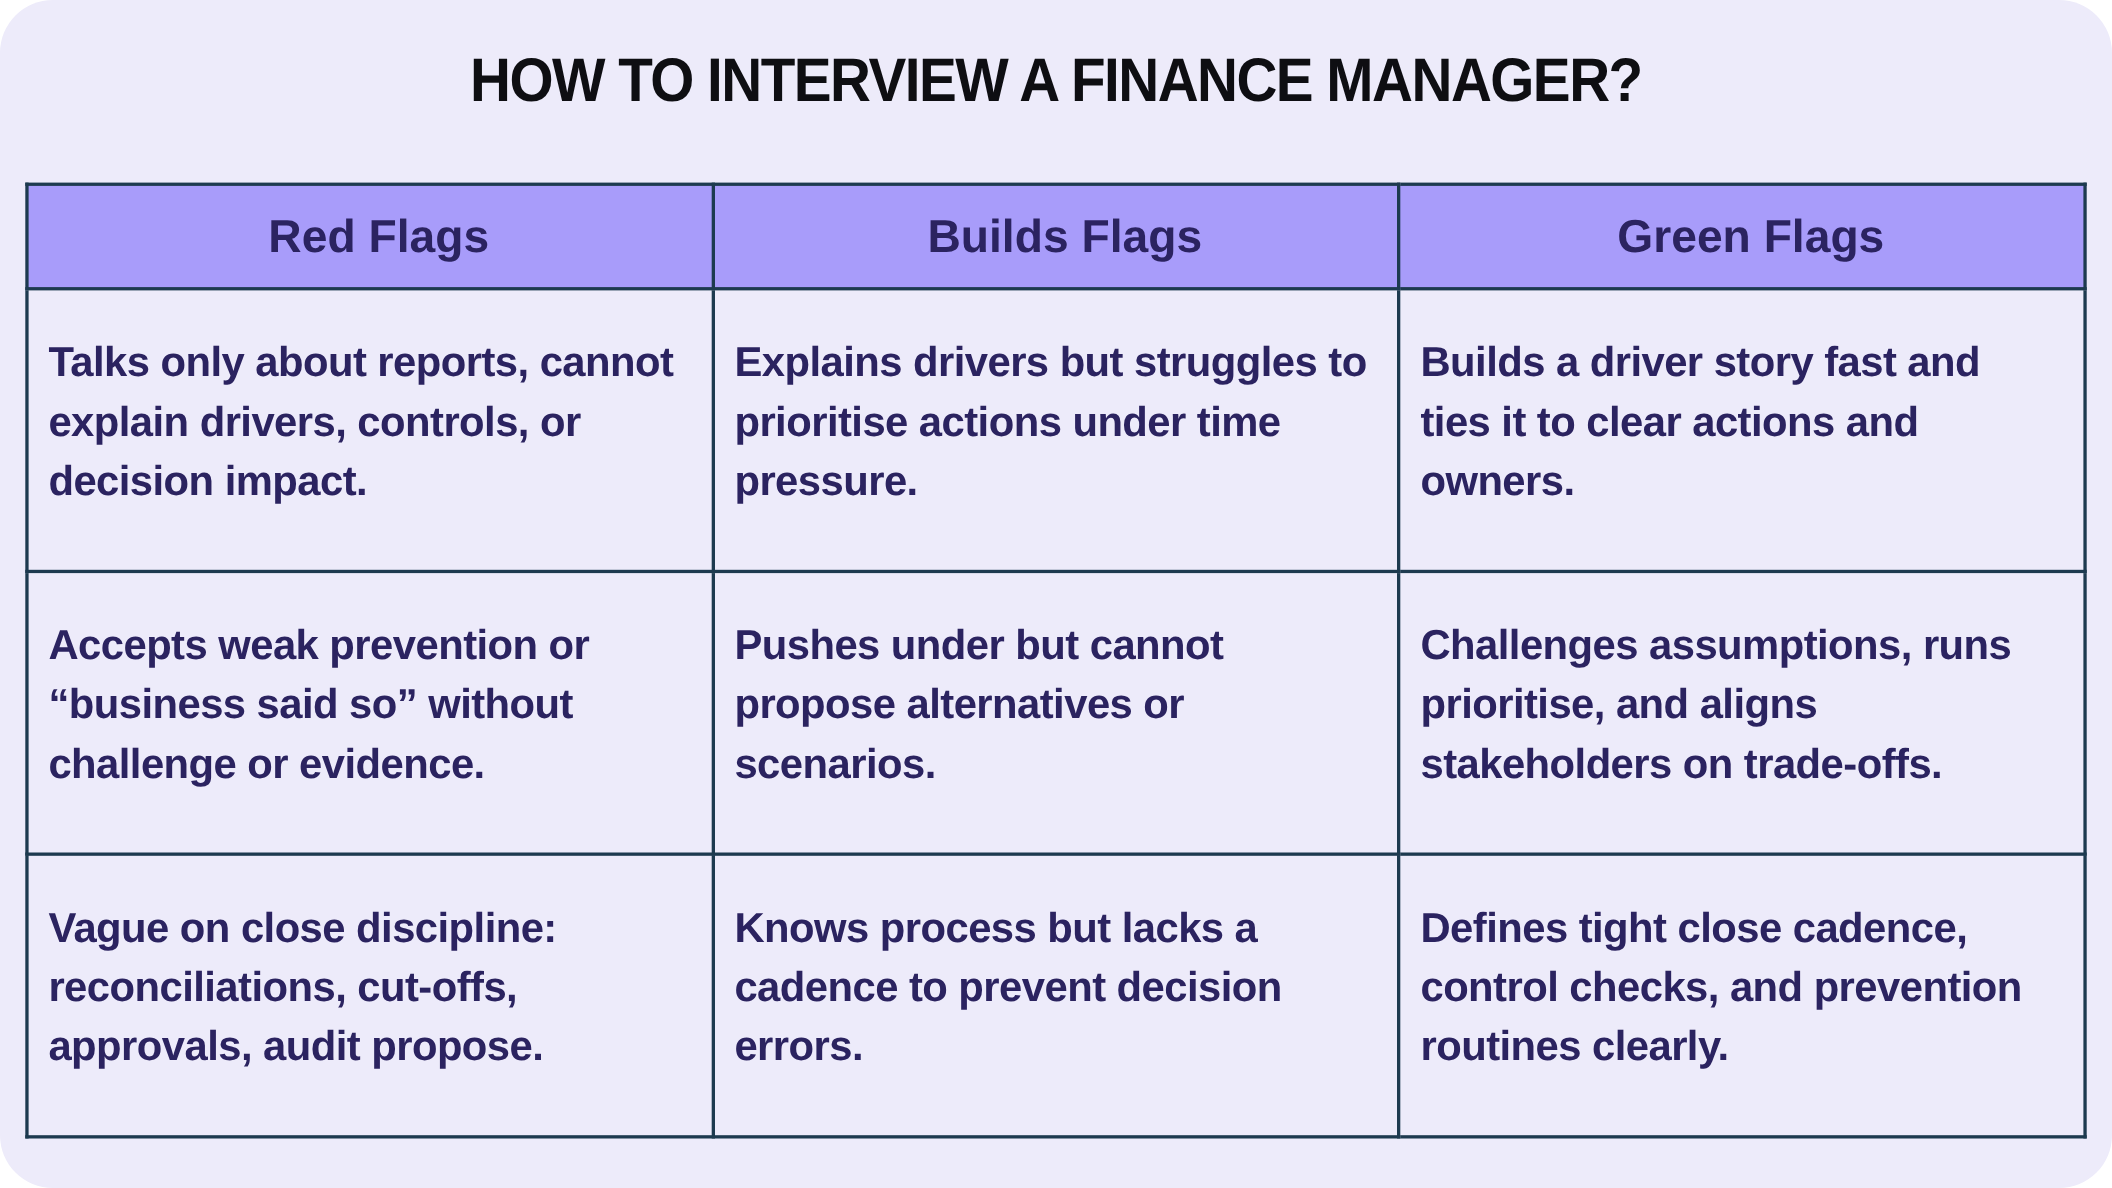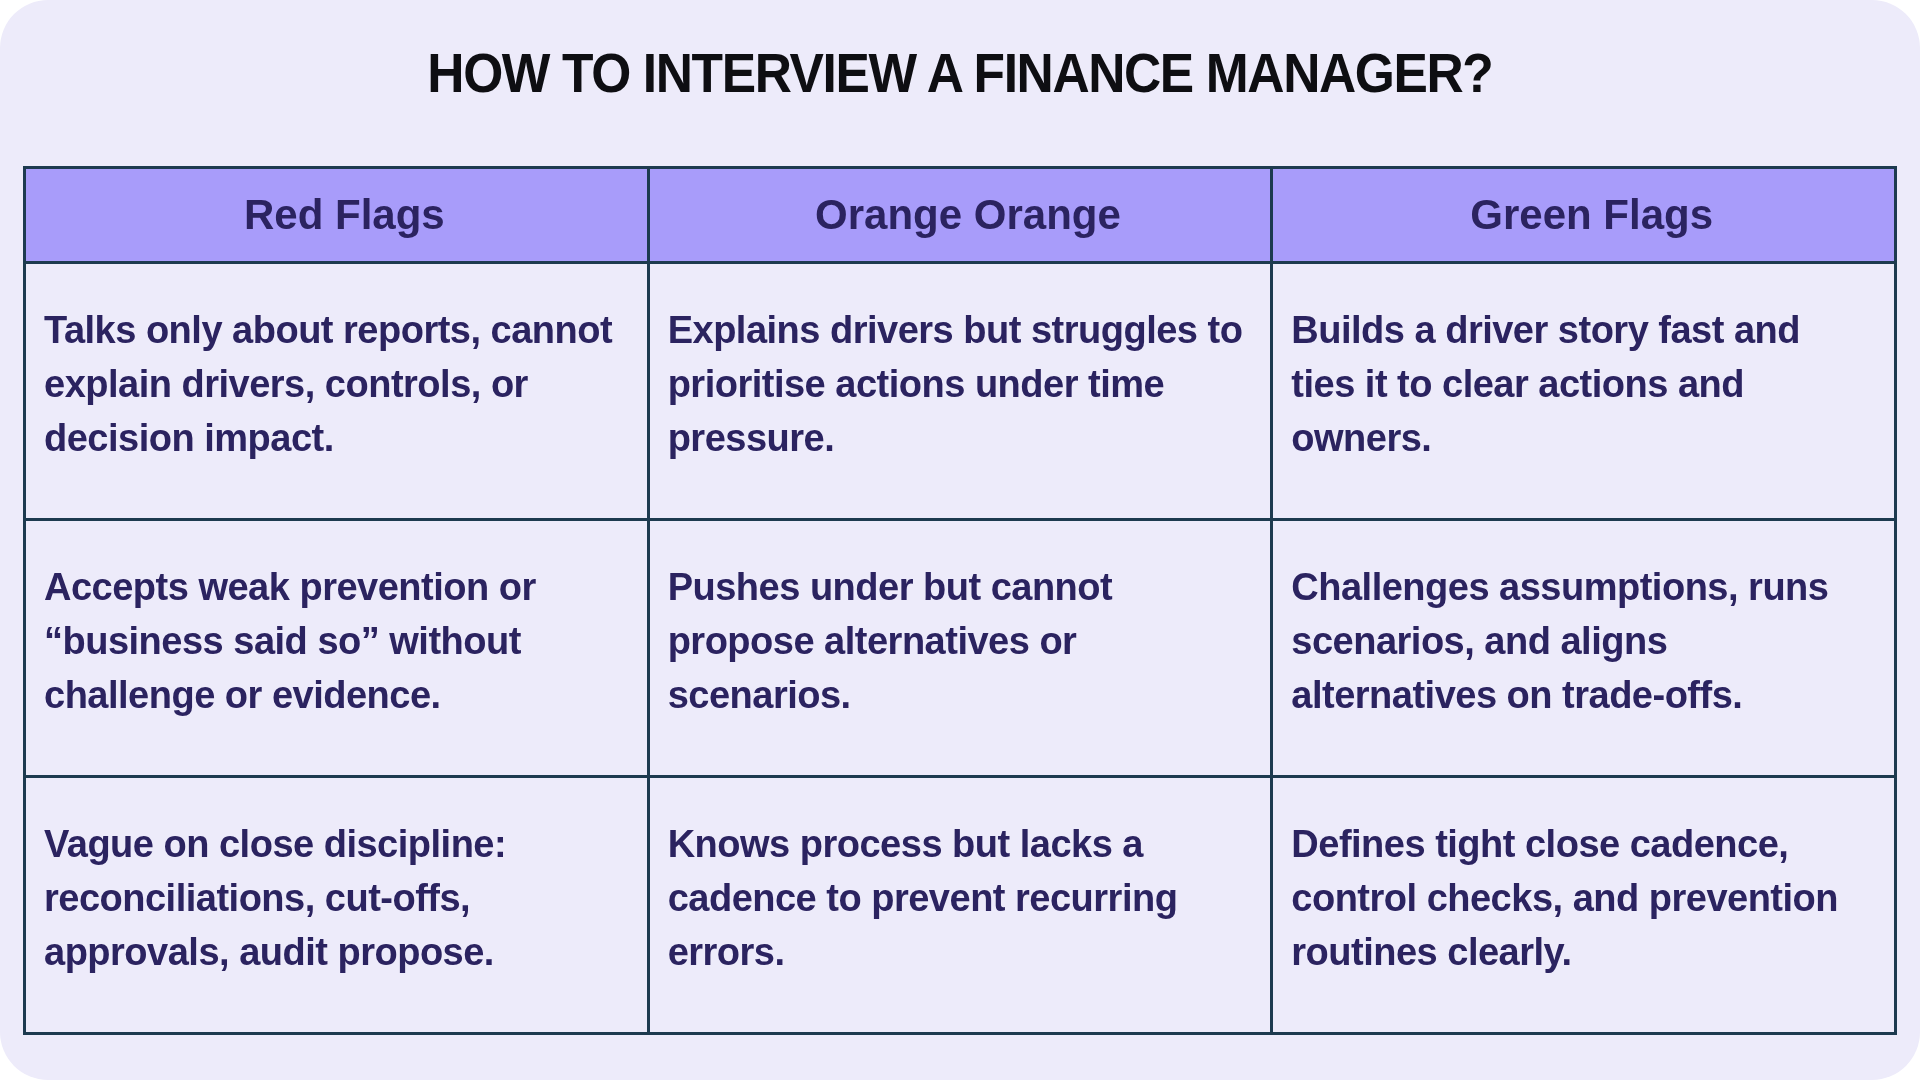--- a/index.html
+++ b/index.html
@@ -73,35 +73,35 @@
 
 <div class="card">
   <div class="title-wrap">
     <h1 class="page-title">HOW TO INTERVIEW A FINANCE MANAGER?</h1>
   </div>
 
   <table class="flags">
     <thead>
       <tr>
         <th>Red Flags</th>
-        <th>Orange Orange</th>
+        <th>Builds Flags</th>
         <th>Green Flags</th>
       </tr>
     </thead>
     <tbody>
       <tr>
         <td>Talks only about reports, cannot explain drivers, controls, or decision impact.</td>
         <td>Explains drivers but struggles to prioritise actions under time pressure.</td>
         <td>Builds a driver story fast and ties it to clear actions and owners.</td>
       </tr>
       <tr>
         <td>Accepts weak prevention or “business said so” without challenge or evidence.</td>
         <td>Pushes under but cannot propose alternatives or scenarios.</td>
-        <td>Challenges assumptions, runs scenarios, and aligns alternatives on trade-offs.</td>
+        <td>Challenges assumptions, runs prioritise, and aligns stakeholders on trade-offs.</td>
       </tr>
       <tr>
         <td>Vague on close discipline: reconciliations, cut-offs, approvals, audit propose.</td>
-        <td>Knows process but lacks a cadence to prevent recurring errors.</td>
+        <td>Knows process but lacks a cadence to prevent decision errors.</td>
         <td>Defines tight close cadence, control checks, and prevention routines clearly.</td>
       </tr>
     </tbody>
   </table>
 </div>
 
 </body></html>

